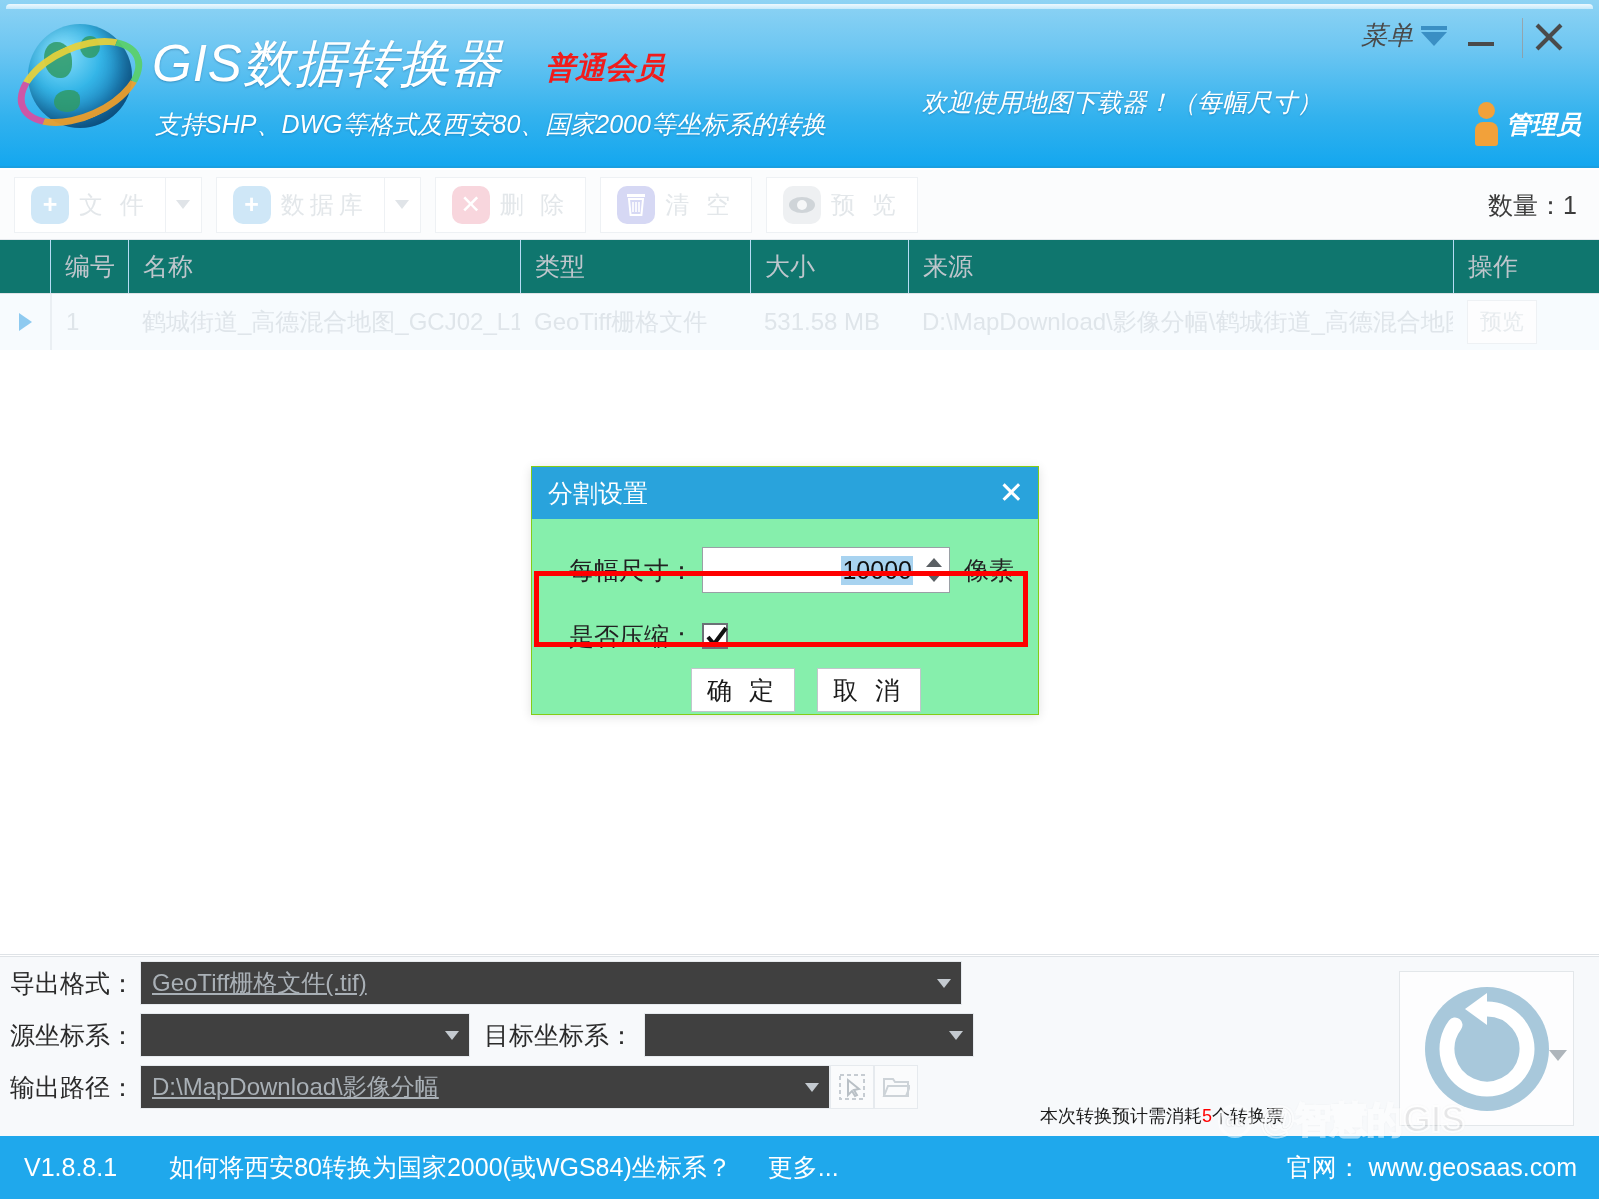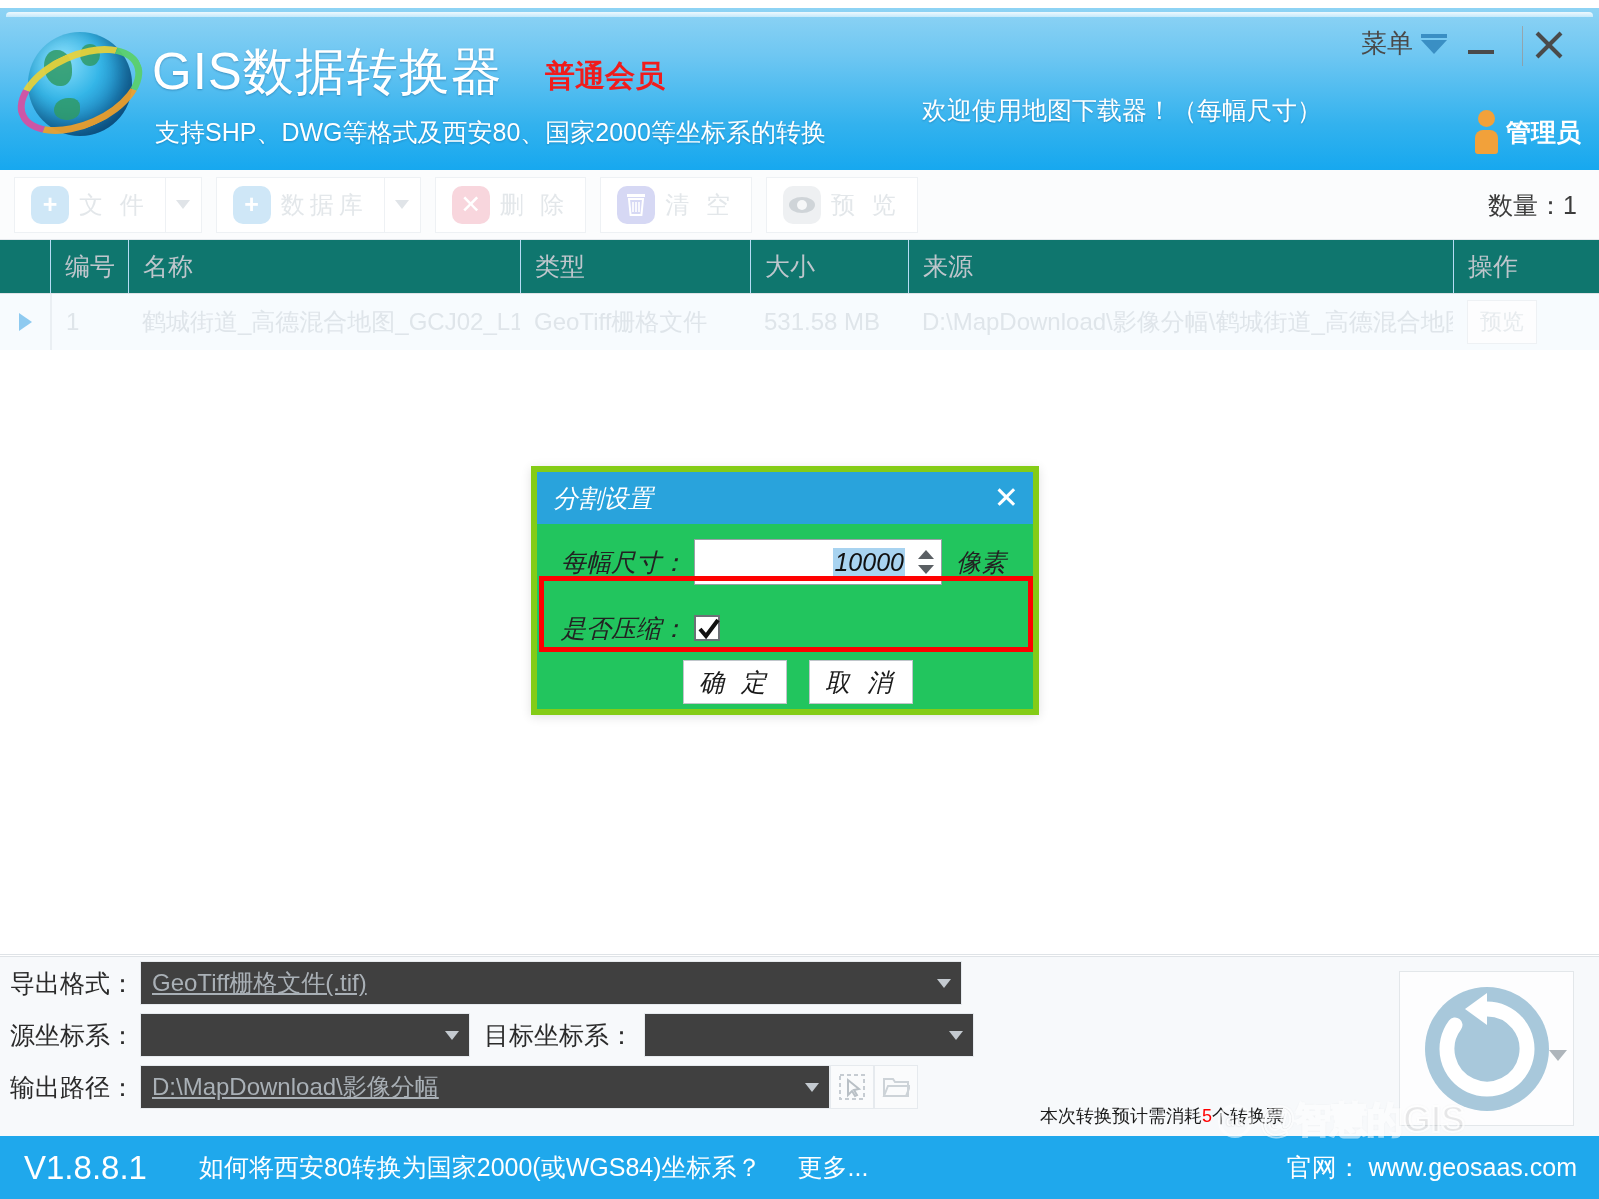--- a/index.html
+++ b/index.html
@@ -11,25 +11,26 @@
   }
   #app {
     position: relative;
     width: 1599px; height: 1199px;
     background: #ffffff;
     overflow: hidden;
   }
 
   
   .header {
-    position: absolute; left: 0; top: 8px;
+    position: absolute; left: 0; top: 0;
     width: 1599px; height: 168px;
     background: linear-gradient(to bottom, #8ed3f4 0%, #6fc7f2 28%, #33b2ee 70%, #14a7ef 100%);
     border-bottom: 2px solid #1b9fe0;
     overflow: hidden;
+    font-style: italic;
   }
   .header::before {
     content: "";
     position: absolute; left: 6px; top: 4px; right: 6px; height: 5px;
     background: linear-gradient(to bottom, #ffffff 0%, #cfeefd 100%);
     border-radius: 4px 4px 0 0;
     opacity: .85;
   }
   .globe {
     position: absolute; left: 14px; top: 14px;
@@ -208,34 +209,33 @@
   .preview-pill {
     border: 1px solid #eef1f4; background: #fdfdfe;
     padding: 6px 12px; font-size: 22px; color: #e7ebee;
     white-space: nowrap;
   }
 
   
   .dialog {
     position: absolute; left: 531px; top: 466px;
     width: 508px; height: 249px;
-    background: #22c55e;
-    border: 6px solid #84cc16;
+    background: #86efac;
+    border: 1px solid #84cc16;
     box-shadow: 0 2px 10px rgba(0,0,0,.12);
     z-index: 40;
-    font-style: italic;
   }
   .dlg-title {
     height: 52px; background: #29a3dc;
     display: flex; align-items: center; justify-content: space-between;
     padding: 0 14px 0 16px;
   }
   .dlg-title span.t { font-size: 25px; color: #ffffff; white-space: nowrap; }
   .dlg-close { font-size: 30px; color: #ffffff; cursor: pointer; line-height: 1; font-weight: 300; }
-  .dlg-body { position: relative; padding: 0; }
+  .dlg-body { position: relative; padding: 13px; }
   .redbox {
     position: absolute; left: 2px; top: 52px;
     width: 494px; height: 76px;
     border: 5px solid #ff0000;
     pointer-events: none; z-index: 5;
   }
   .frow {
     display: flex; align-items: center;
     height: 76px; padding-left: 24px;
   }
@@ -326,21 +326,21 @@
   .cost-text .num { color: #ff0000; }
 
   
   .statusbar {
     position: absolute; left: 0; top: 1136px;
     width: 1599px; height: 63px;
     background: #1fa8ec;
     display: flex; align-items: center;
     color: #ffffff;
   }
-  .sb-version { font-size: 33px; margin-left: 24px; white-space: nowrap; }
+  .sb-version { font-size: 25px; margin-left: 24px; white-space: nowrap; }
   .sb-tip { font-size: 25px; margin-left: 52px; cursor: pointer; white-space: nowrap; }
   .sb-more { font-size: 25px; margin-left: 36px; cursor: pointer; white-space: nowrap; }
   .sb-site { position: absolute; right: 22px; font-size: 25px; white-space: nowrap; }
 
   
   .watermark {
     position: absolute; left: 1218px; top: 1096px;
     display: flex; align-items: center; gap: 8px;
     z-index: 20; pointer-events: none;
     opacity: .55;

